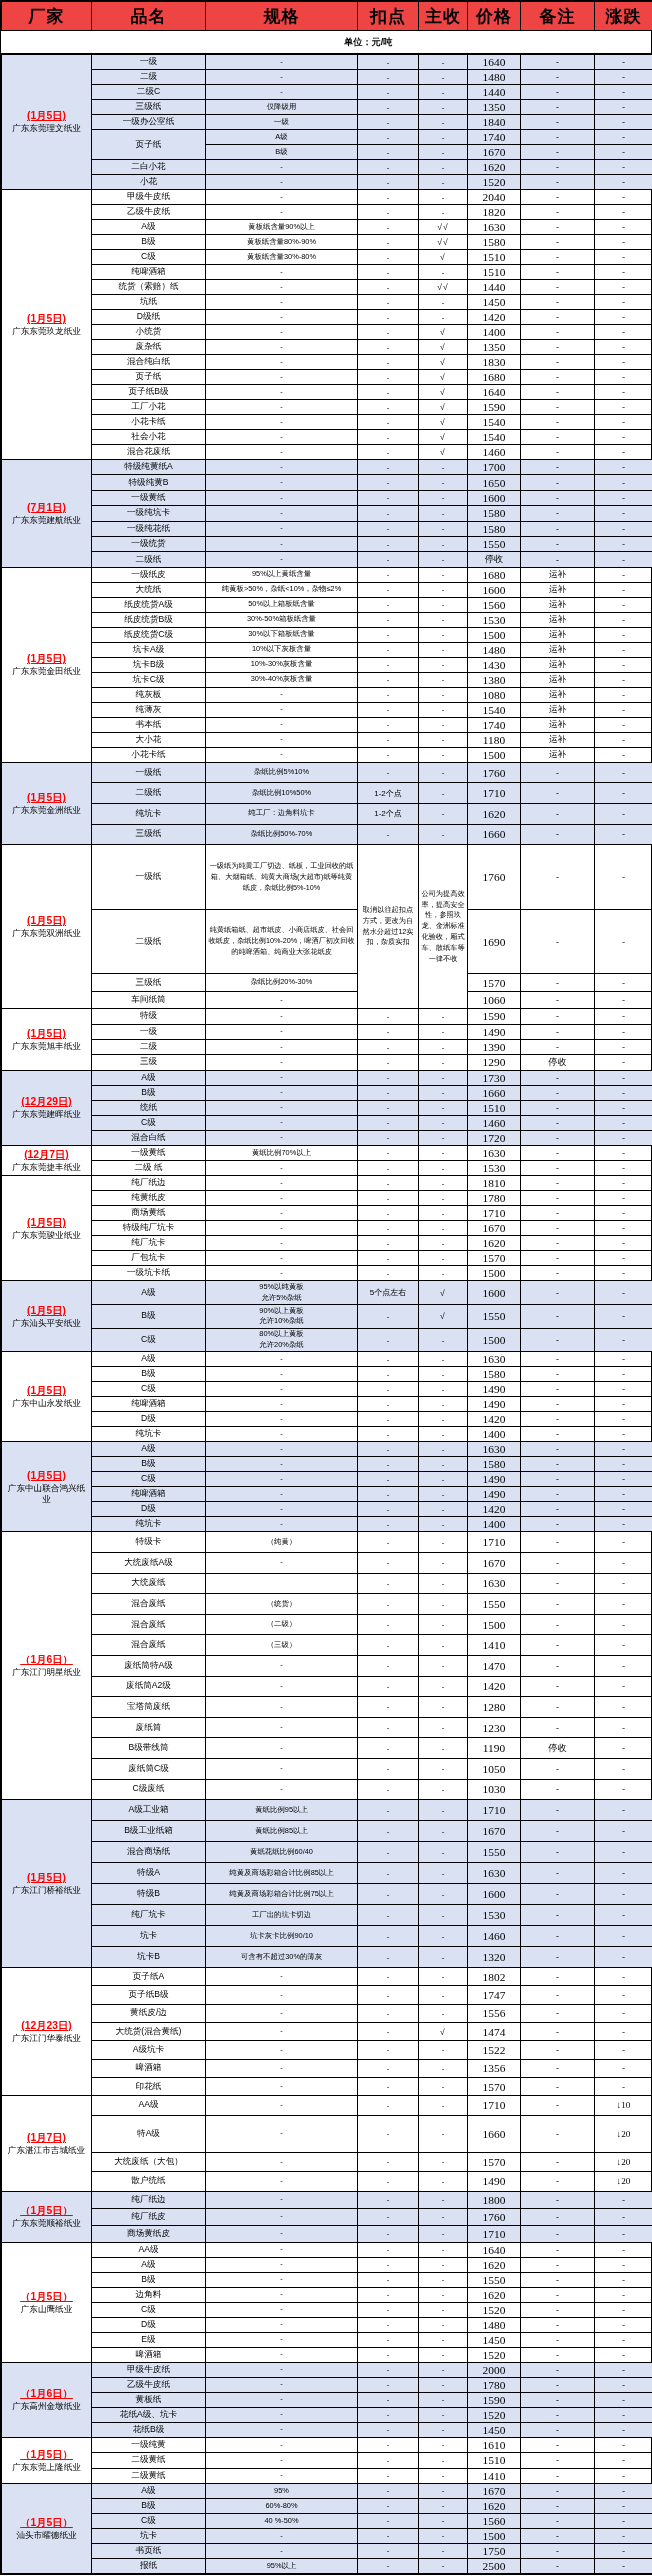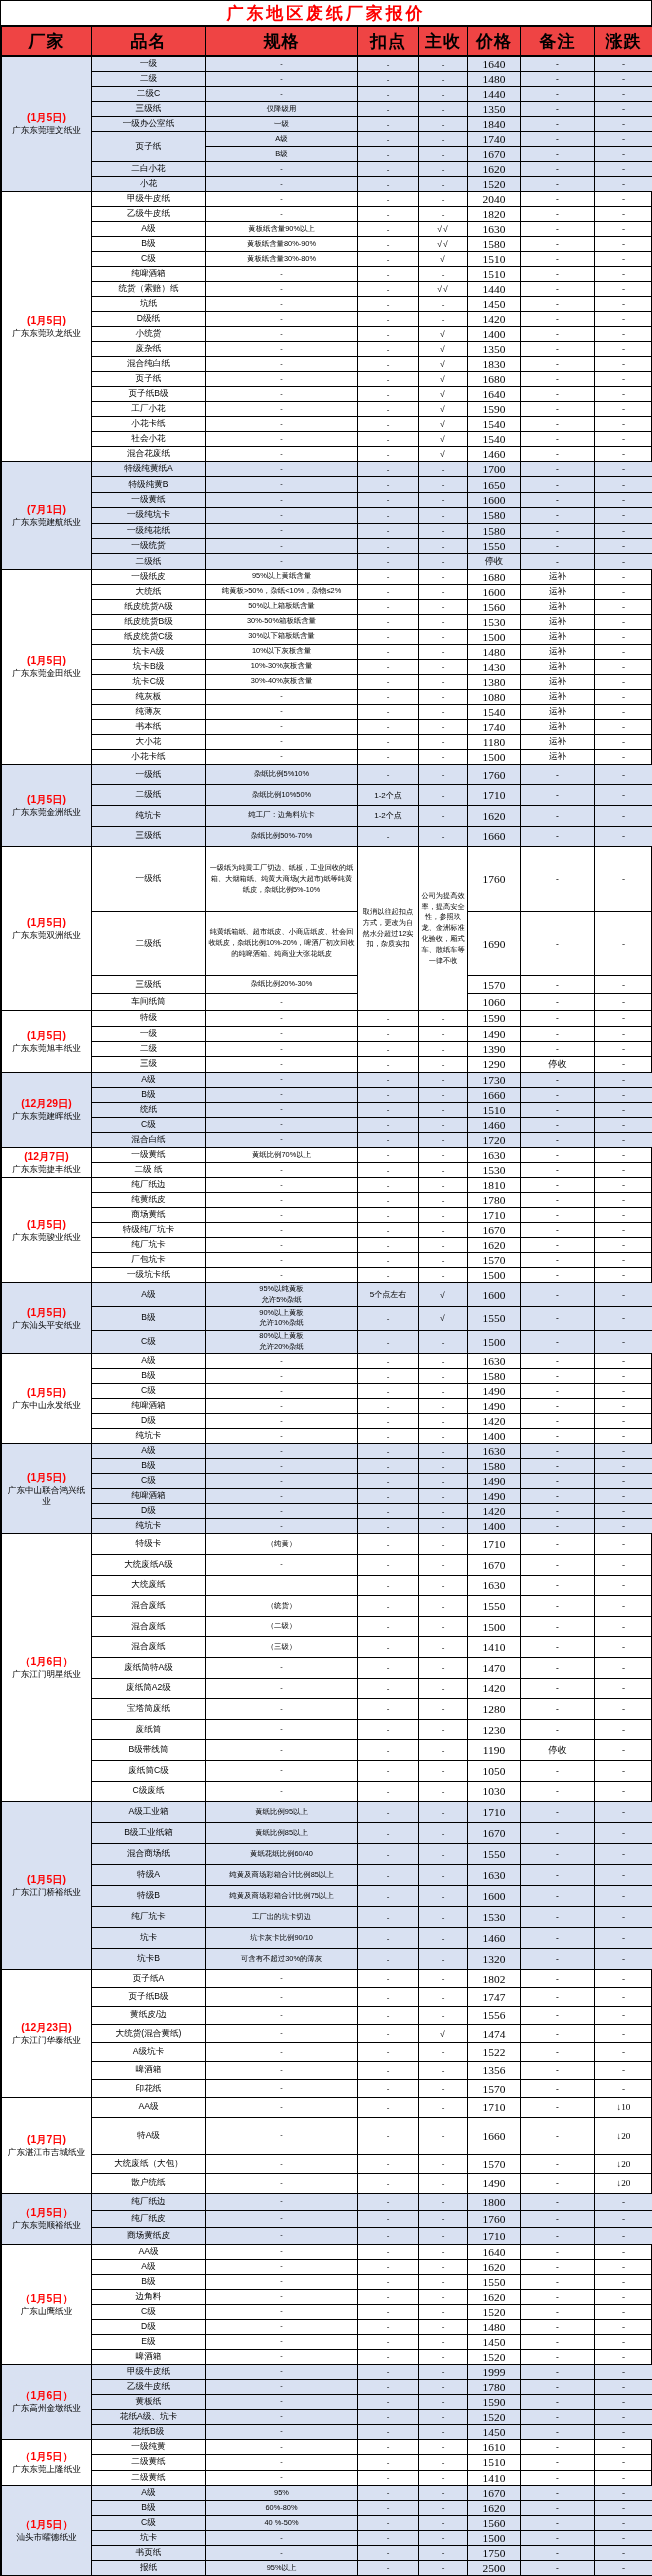--- a/index.html
+++ b/index.html
@@ -13,40 +13,37 @@
   th{background:#ef4444;border:0.6px solid #000;height:26px;font-size:17px;font-weight:bold;
     font-family:"DejaVu Serif",serif;letter-spacing:1.1px;}
   .unit-row{height:22px;border-bottom:1.1px solid #000;display:flex;align-items:center;
     font-size:9.2px;font-weight:bold;}
   .unit-row .u{margin-left:343px;}
   td{border:0.6px solid #000;text-align:center;vertical-align:middle;padding:0.6px 1.7px;
     overflow:hidden;box-sizing:border-box;}
   tbody tr.first-row td{border-top:1.1px solid #000;}
   tbody.shade td{background:#d9e1f2;}
   .c-factory{font-size:8.6px;line-height:1.3;}
-  .f-date{color:#fe0000;font-weight:bold;font-size:10.3px;}
+  .f-date{color:#fe0000;font-weight:bold;font-size:10.3px;text-decoration:underline;}
   .f-name{font-size:8.6px;margin-top:0.6px;}
   .c-pin{font-size:8.6px;}
   .c-spec{font-size:7.4px;white-space:pre-line;line-height:1.45;}
   .c-k{font-size:8px;}
   .c-z{font-size:8px;}
   .c-j{font-family:"Liberation Serif",serif;font-size:11.4px;}
   .c-b{font-size:8.6px;}
   .c-zd{font-family:"Liberation Serif",serif;font-size:9.2px;}
   .check{font-size:8.6px;font-style:italic;letter-spacing:1.1px;}
   .stop{font-family:"Liberation Sans",sans-serif;font-size:9.2px;}
   .note{font-size:7.2px;line-height:1.5;white-space:normal;}
 </style>
 </head>
 <body>
 
 <div class="page">
-  <div class="title-bar">
-    <span class="t">广东地区废纸厂家报价</span>
-  </div>
 
   <table>
     <colgroup>
       <col style="width:90px">
         <col style="width:114px">
         <col style="width:152px">
       <col style="width:61px">
         <col style="width:49px">
         <col style="width:53px">
       <col style="width:74px">
@@ -59,20 +56,23 @@
         <th>规格</th>
         <th>扣点</th>
         <th>主收</th>
         <th>价格</th>
         <th>备注</th>
         <th>涨跌</th>
       </tr>
     </thead>
   </table>
 
+  <div class="unit-row">
+    <span class="u">单位：元/吨</span>
+  </div>
 
   <table id="tbl">
     <colgroup>
       <col style="width:90px">
         <col style="width:114px">
         <col style="width:152px">
       <col style="width:61px">
         <col style="width:49px">
         <col style="width:53px">
       <col style="width:74px">
@@ -1370,21 +1370,21 @@
       <tbody class="shade">
         <tr class="first-row" style="height: 15px;">
           <td class="c-factory" rowspan="5">
             <div class="f-date">（1月6日）</div>
             <div class="f-name">广东高州金墩纸业</div>
           </td>
           <td class="c-pin">甲级牛皮纸</td>
           <td class="c-spec">-</td>
           <td class="c-k">-</td>
           <td class="c-z">-</td>
-          <td class="c-j">1999</td>
+          <td class="c-j">2000</td>
           <td class="c-b">-</td>
           <td class="c-zd">-</td>
         </tr>
         <tr style="height: 15px;">
           <td class="c-pin">乙级牛皮纸</td>
           <td class="c-spec">-</td>
           <td class="c-k">-</td>
           <td class="c-z">-</td>
           <td class="c-j">1780</td>
           <td class="c-b">-</td>

